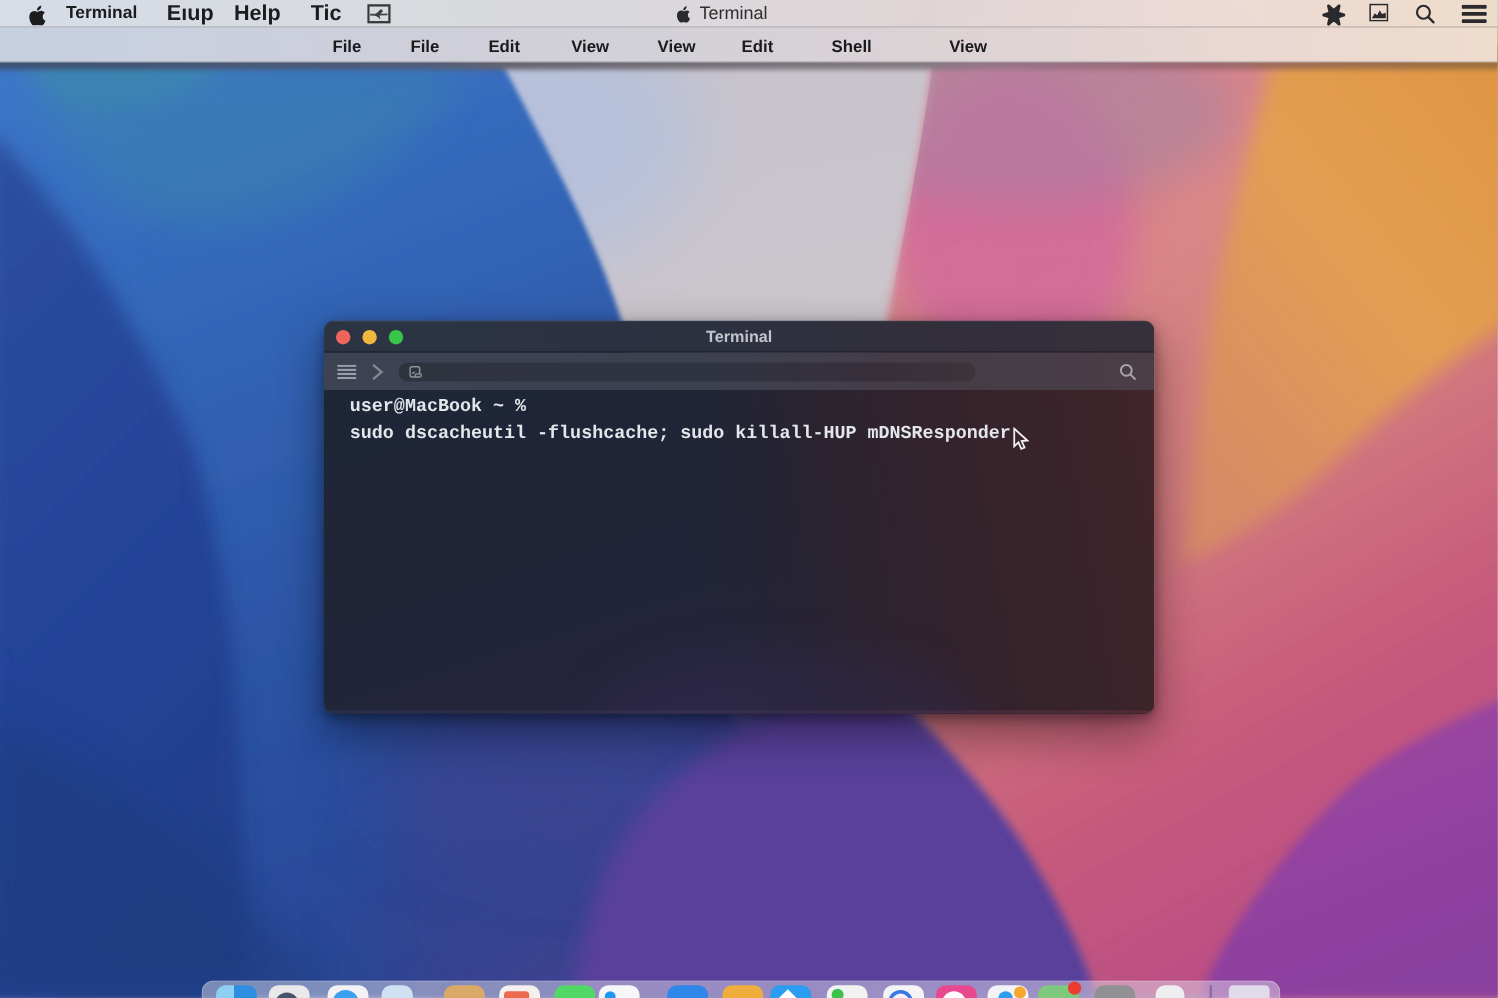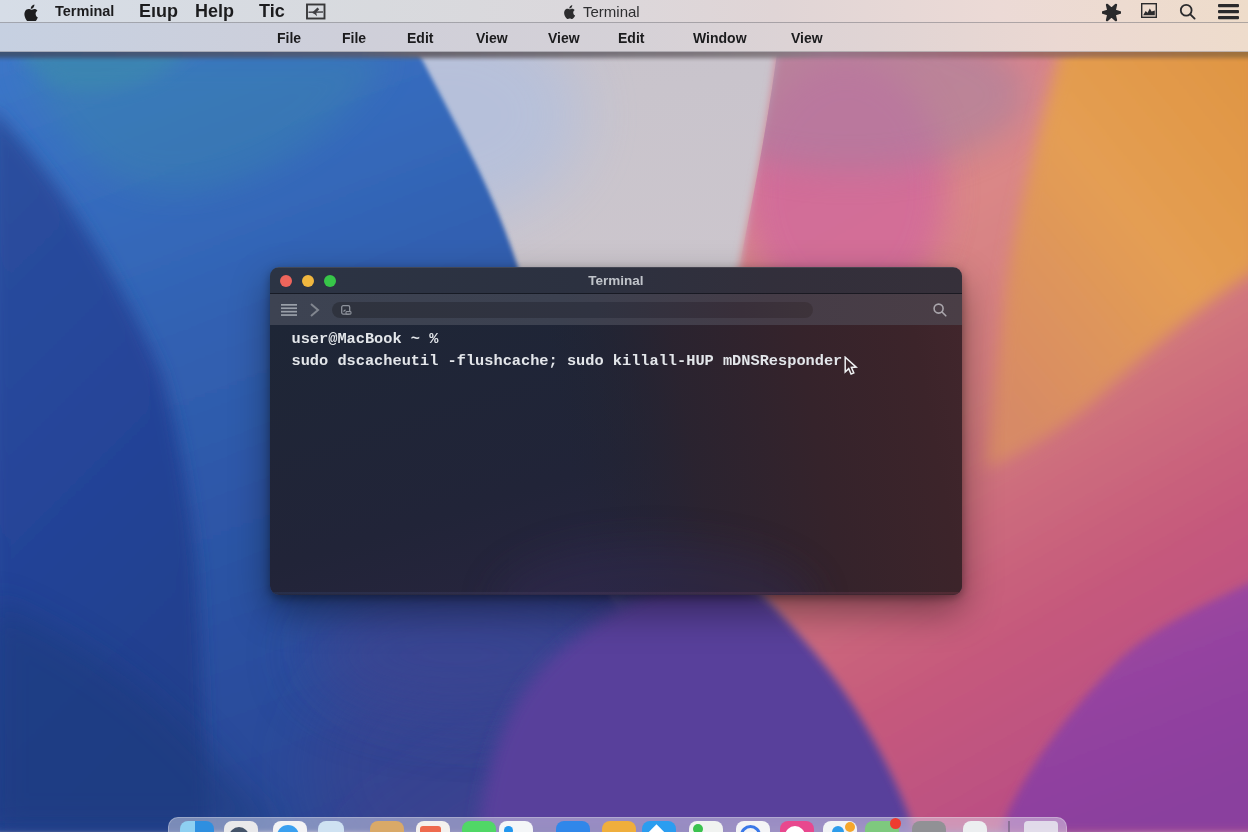--- a/index.html
+++ b/index.html
@@ -273,15 +273,15 @@
     <rect x="0" y="12" width="21" height="3.2" rx="1" fill="#2a2a2c"></rect>
   </svg>
 </div>
 <div id="mb2">
   <span class="m2" style="left:277px;">File</span>
   <span class="m2" style="left:342px;">File</span>
   <span class="m2" style="left:407px;">Edit</span>
   <span class="m2" style="left:476px;">View</span>
   <span class="m2" style="left:548px;">View</span>
   <span class="m2" style="left:618px;">Edit</span>
-  <span class="m2" style="left:693px;">Window</span>
+  <span class="m2" style="left:693px;">Shell</span>
   <span class="m2" style="left:791px;">View</span>
 </div>
 
 </body></html>

